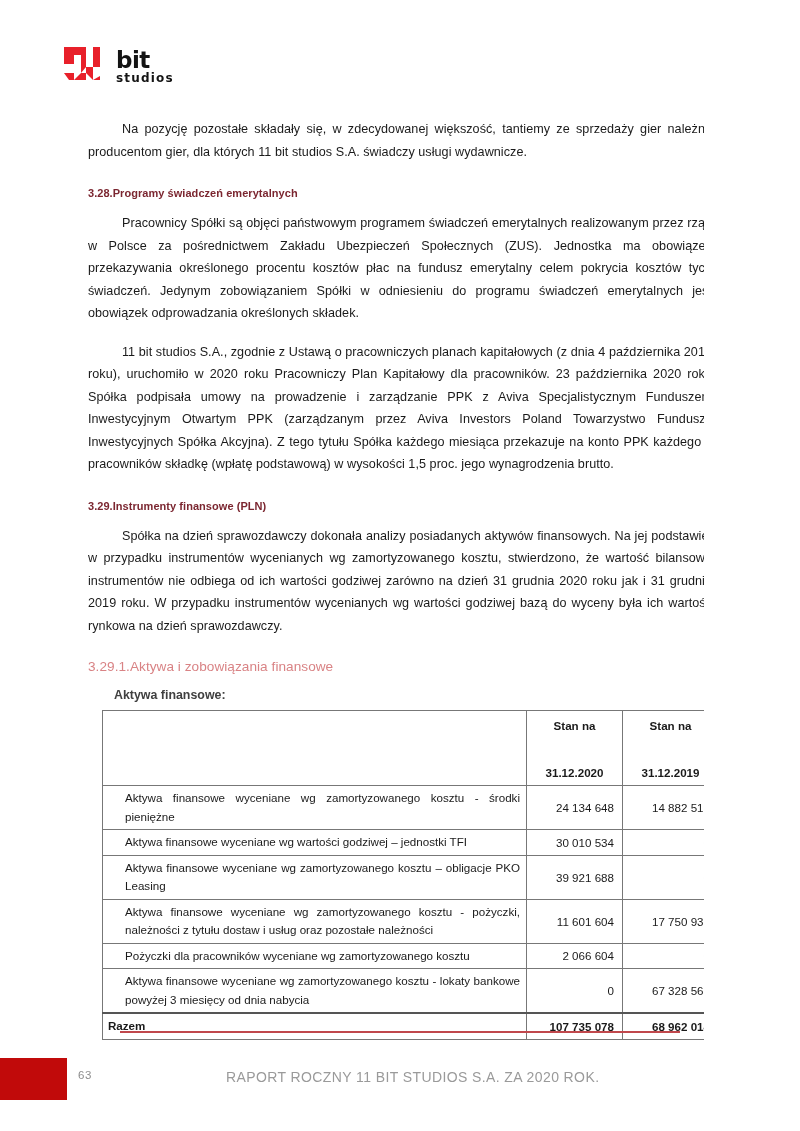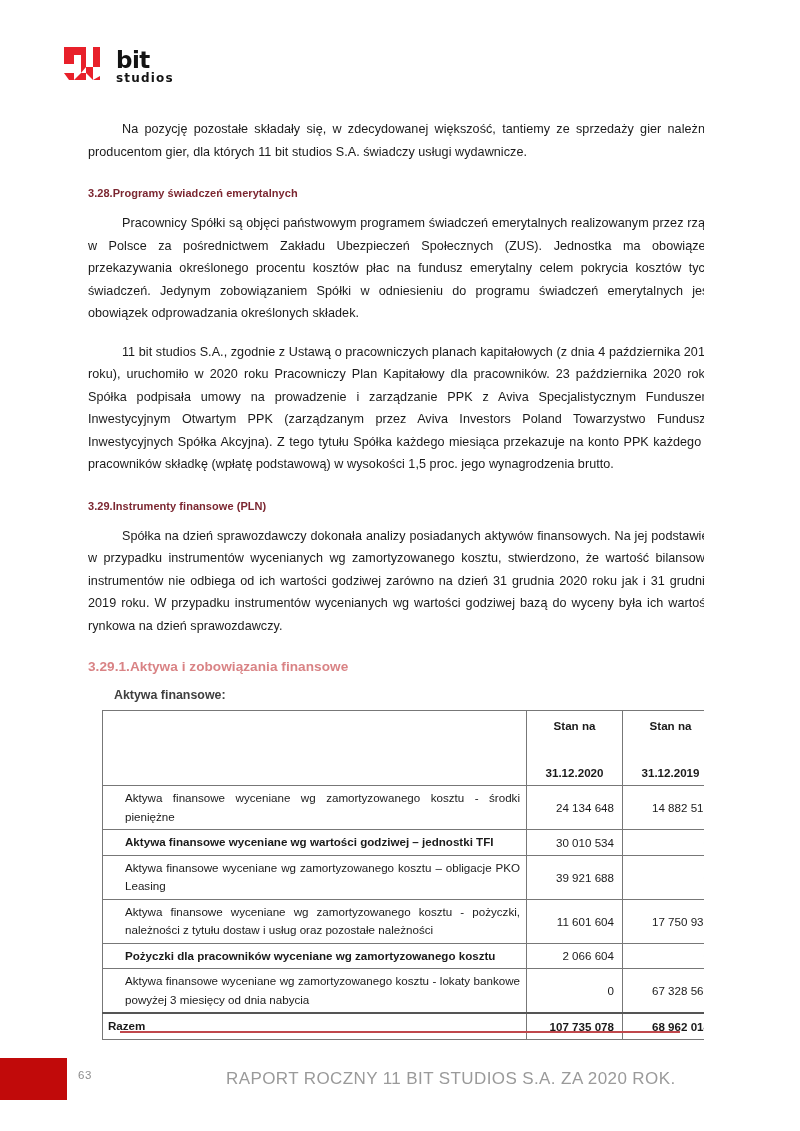--- a/index.html
+++ b/index.html
@@ -82,21 +82,21 @@
   h2.sec {
     font-size: 11px;
     font-weight: bold;
     color: #7b2630;
     margin: 0;
     line-height: 20px;
     letter-spacing: 0.05px;
   }
   h3.subsec {
     font-size: 13.6px;
-    font-weight: bold;
+    font-weight: normal;
     color: #d98385;
     margin: 0;
     line-height: 20px;
     letter-spacing: 0.05px;
   }
   .h-gap-before { height: 20px; }
   .h-gap-after  { height: 9px; }
 
   .tbl-caption {
     font-size: 12.4px;
@@ -123,21 +123,20 @@
   }
   table.fin .c-label {
     text-align: justify;
     text-align-last: left;
     line-height: 18.5px;
     padding-left: 22px;
     padding-right: 6px;
   }
   table.fin .c-label.nojust {
     text-align: right;
-    font-weight: bold;
   }
   table.fin .c-num {
     text-align: right;
     padding-right: 8px;
     white-space: nowrap;
   }
   table.fin .hdr {
     text-align: center;
     line-height: 19px;
     vertical-align: top;
@@ -174,21 +173,21 @@
     left: 78px;
     top: 1069px;
     font-size: 11.5px;
     color: #8d8d8d;
     letter-spacing: 0.5px;
   }
   .footer-title {
     position: absolute;
     left: 226px;
     top: 1069px;
-    font-size: 17px;
+    font-size: 14px;
     color: #9a9a9a;
     letter-spacing: 0.4px;
   }
 </style>
 </head>
 <body>
 
 <div class="page">
 
   <div class="logo-wrap">

